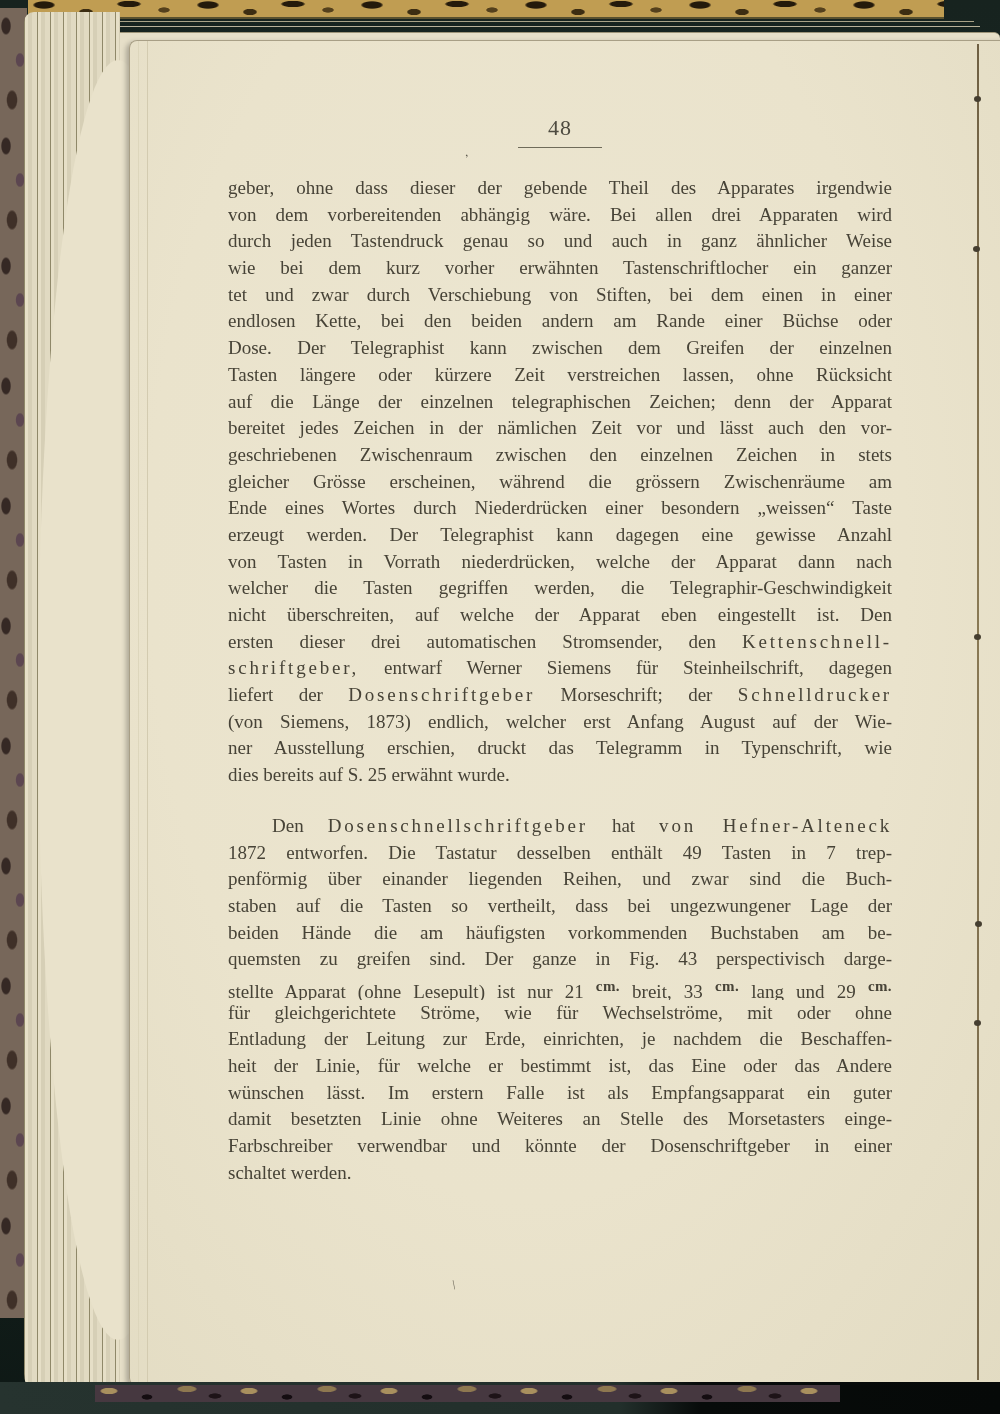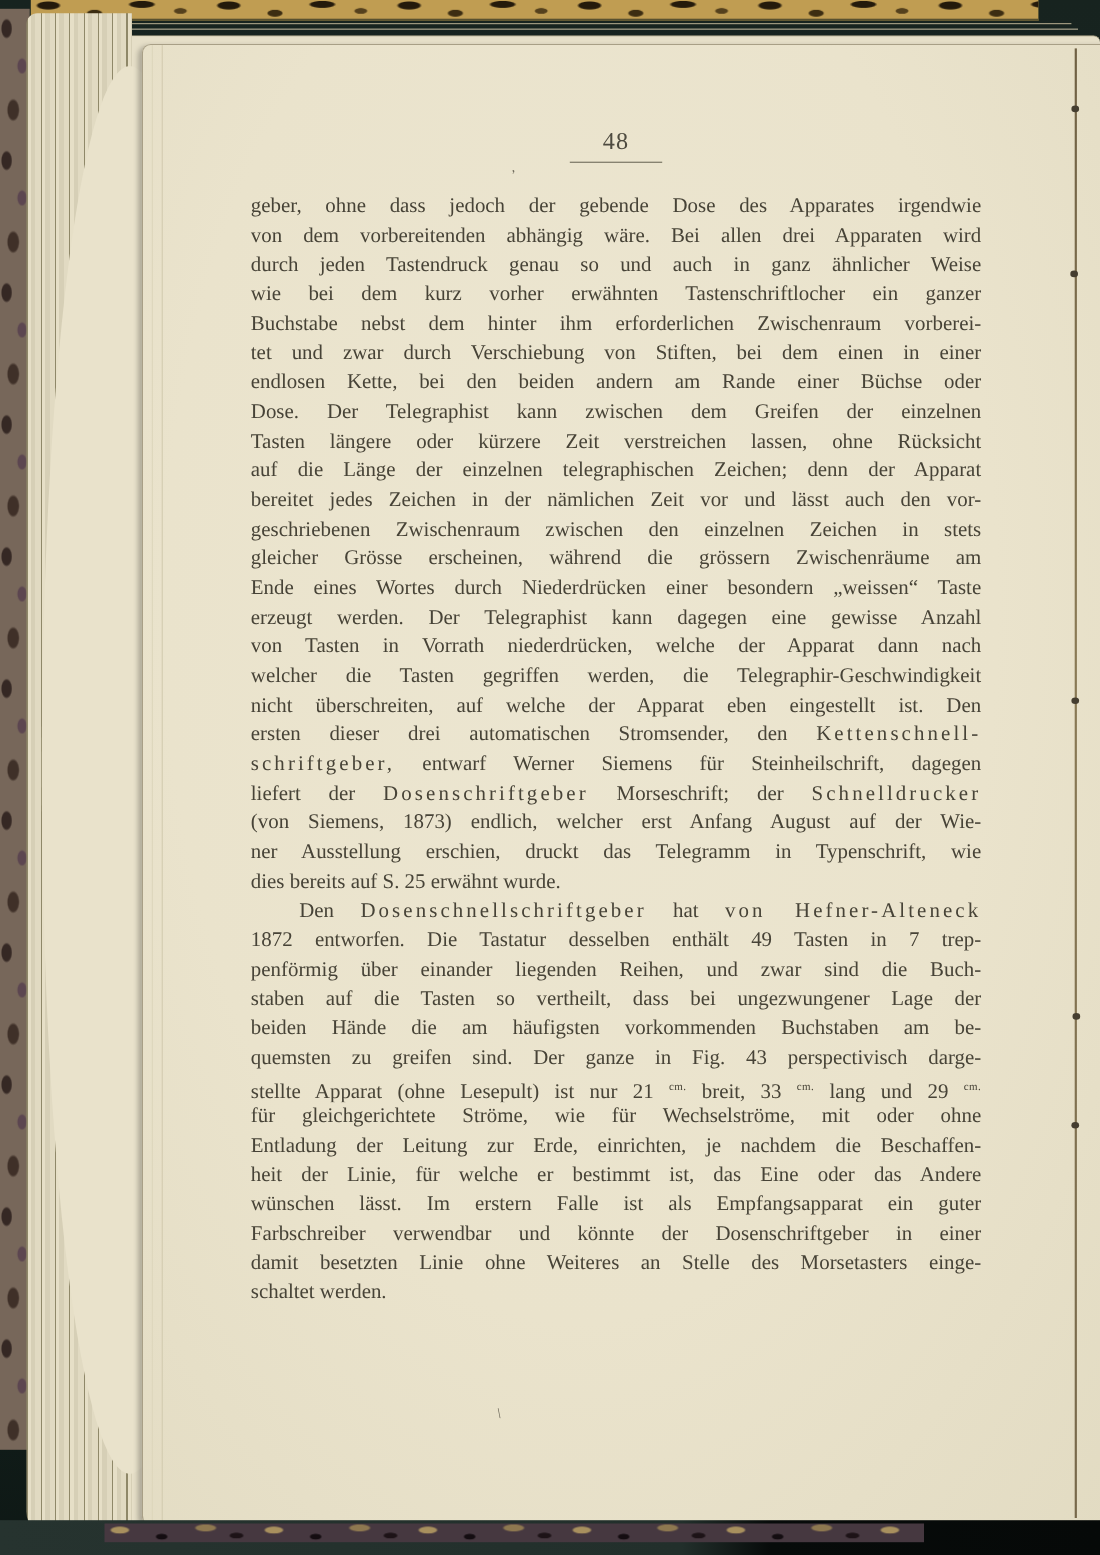--- a/index.html
+++ b/index.html
@@ -82,23 +82,23 @@
   
   .text-block{
     position:absolute;left:98px;top:134px;width:664px;
     color:#474337;font-size:19px;
   }
   .line{
     height:26.7px;line-height:26.7px;overflow:hidden;
     text-align:justify;text-align-last:justify;
   }
   .line.last{text-align:right;text-align-last:left;}
-  .line.indent{text-indent:44px;}
+  .line.indent{text-indent:44px;margin-top:24px;}
   .sp{letter-spacing:2.8px;}
-  .sup{font-size:10px;vertical-align:7px;letter-spacing:0.4px;}
+  .sup{font-size:15px;vertical-align:7px;letter-spacing:0.4px;font-weight:bold;}
   
   .thread{
     position:absolute;left:977px;top:44px;width:2px;height:1336px;
     background:linear-gradient(180deg,#6f6043 0%,#8a7a55 40%,#77684a 100%);
   }
   .knot{position:absolute;width:7px;height:6px;border-radius:50%;background:#453e30;}
   .knot1{left:974px;top:96px;}
   .knot2{left:973px;top:246px;}
   .knot3{left:974px;top:634px;}
   .knot4{left:975px;top:921px;}
@@ -124,25 +124,24 @@
     <div class="inner-crease"></div>
 
     <div class="pagenum-wrap">
       <div class="pagenum">48</div>
       <div class="pagenum-rule"></div>
     </div>
 
     <span class="mark mark-top">‚</span>
 
     <div class="text-block">
-        <div class="line"><span>geber, ohne dass jedoch der gebende Dose des Apparates irgendwie</span></div>
+        <div class="line"><span>geber, ohne dass dieser der gebende Theil des Apparates irgendwie</span></div>
         <div class="line"><span>von dem vorbereitenden abhängig wäre. Bei allen drei Apparaten wird</span></div>
         <div class="line"><span>durch jeden Tastendruck genau so und auch in ganz ähnlicher Weise</span></div>
         <div class="line"><span>wie bei dem kurz vorher erwähnten Tastenschriftlocher ein ganzer</span></div>
-        <div class="line"><span>Buchstabe nebst dem hinter ihm erforderlichen Zwischenraum vorberei-</span></div>
         <div class="line"><span>tet und zwar durch Verschiebung von Stiften, bei dem einen in einer</span></div>
         <div class="line"><span>endlosen Kette, bei den beiden andern am Rande einer Büchse oder</span></div>
         <div class="line"><span>Dose. Der Telegraphist kann zwischen dem Greifen der einzelnen</span></div>
         <div class="line"><span>Tasten längere oder kürzere Zeit verstreichen lassen, ohne Rücksicht</span></div>
         <div class="line"><span>auf die Länge der einzelnen telegraphischen Zeichen; denn der Apparat</span></div>
         <div class="line"><span>bereitet jedes Zeichen in der nämlichen Zeit vor und lässt auch den vor-</span></div>
         <div class="line"><span>geschriebenen Zwischenraum zwischen den einzelnen Zeichen in stets</span></div>
         <div class="line"><span>gleicher Grösse erscheinen, während die grössern Zwischenräume am</span></div>
         <div class="line"><span>Ende eines Wortes durch Niederdrücken einer besondern „weissen“ Taste</span></div>
         <div class="line"><span>erzeugt werden. Der Telegraphist kann dagegen eine gewisse Anzahl</span></div>
@@ -159,22 +158,22 @@
         <div class="line"><span>1872 entworfen. Die Tastatur desselben enthält 49 Tasten in 7 trep-</span></div>
         <div class="line"><span>penförmig über einander liegenden Reihen, und zwar sind die Buch-</span></div>
         <div class="line"><span>staben auf die Tasten so vertheilt, dass bei ungezwungener Lage der</span></div>
         <div class="line"><span>beiden Hände die am häufigsten vorkommenden Buchstaben am be-</span></div>
         <div class="line"><span>quemsten zu greifen sind. Der ganze in Fig. 43 perspectivisch darge-</span></div>
         <div class="line"><span>stellte Apparat (ohne Lesepult) ist nur 21 </span><span class="sup">cm.</span><span> breit, 33 </span><span class="sup">cm.</span><span> lang und 29 </span><span class="sup">cm.</span></div>
         <div class="line"><span>für gleichgerichtete Ströme, wie für Wechselströme, mit oder ohne</span></div>
         <div class="line"><span>Entladung der Leitung zur Erde, einrichten, je nachdem die Beschaffen-</span></div>
         <div class="line"><span>heit der Linie, für welche er bestimmt ist, das Eine oder das Andere</span></div>
         <div class="line"><span>wünschen lässt. Im erstern Falle ist als Empfangsapparat ein guter</span></div>
+        <div class="line"><span>damit besetzten Linie ohne Weiteres an Stelle des Morsetasters einge-</span></div>
         <div class="line"><span>Farbschreiber verwendbar und könnte der Dosenschriftgeber in einer</span></div>
-        <div class="line"><span>damit besetzten Linie ohne Weiteres an Stelle des Morsetasters einge-</span></div>
         <div class="line last"><span>schaltet werden.</span></div>
       </div>
 
     <span class="mark mark-bottom">\</span>
   </div>
 
   <div class="thread"></div>
   <div class="knot knot1"></div>
   <div class="knot knot2"></div>
   <div class="knot knot3"></div>

